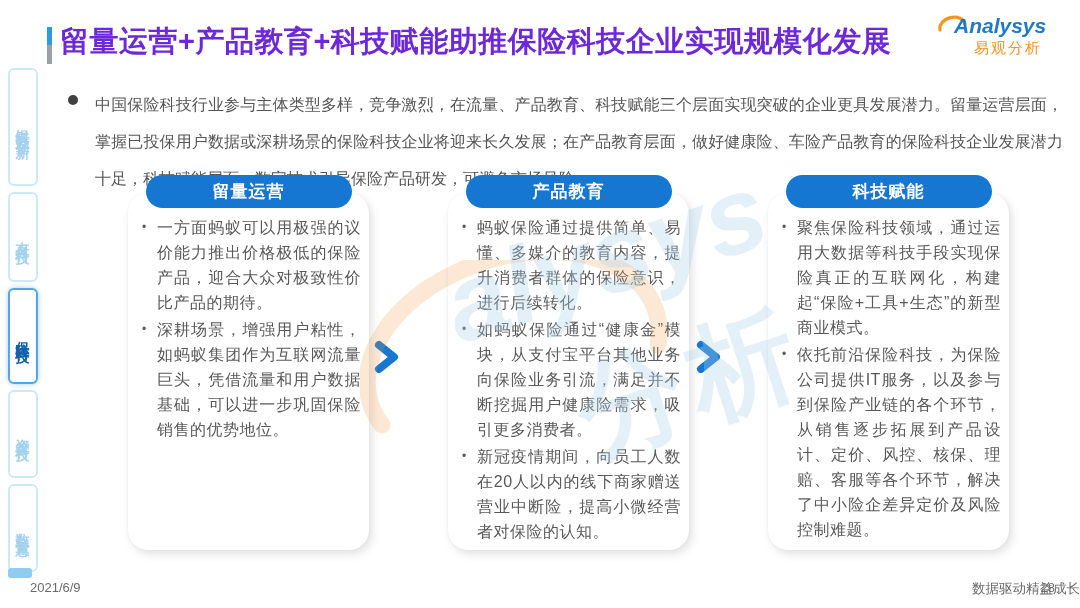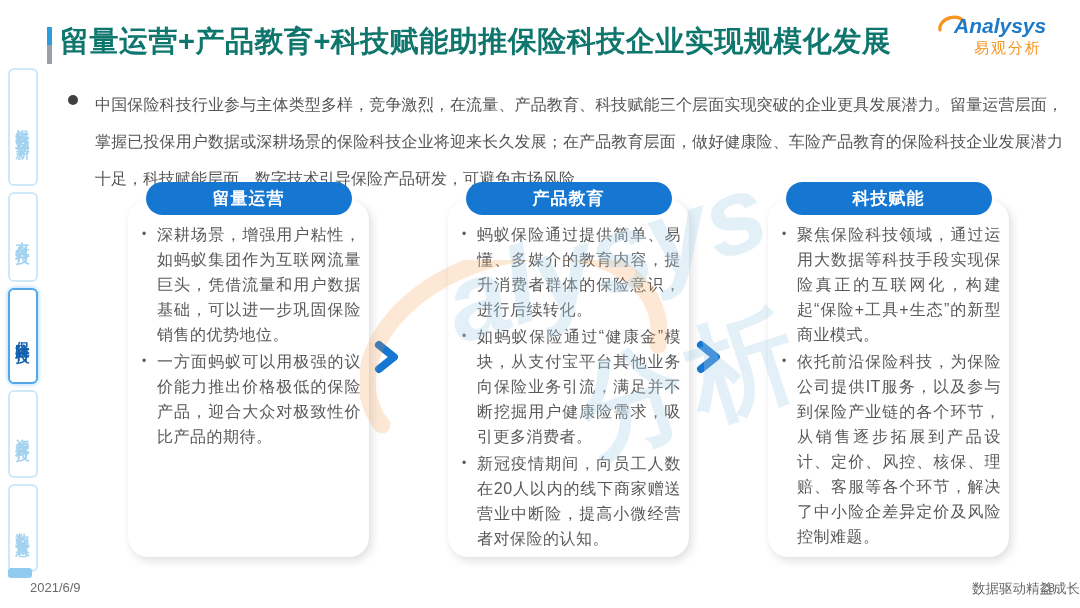--- a/index.html
+++ b/index.html
@@ -3,21 +3,21 @@
 <meta charset="utf-8">
 <style>
   html,body{margin:0;padding:0;background:#fff;}
   .slide{position:relative;width:1080px;height:608px;background:#ffffff;overflow:hidden;
          font-family:"Liberation Sans",sans-serif;color:#595959;}
 
   
   .title-bar{position:absolute;left:47px;top:27px;width:5px;height:37px;
              background:linear-gradient(to bottom,#2b9ce0 0%,#2b9ce0 48%,#9aa0a6 48%,#9aa0a6 100%);}
   .page-title{position:absolute;left:60px;top:22px;font-size:29px;font-weight:bold;
-              color:#0f766e;white-space:nowrap;letter-spacing:0.5px;z-index:2;}
+              color:#6d28d9;white-space:nowrap;letter-spacing:0.5px;z-index:2;}
 
   
   .logo{position:absolute;right:8px;top:12px;width:132px;text-align:left;z-index:3;line-height:1;}
   .logo-top{position:relative;height:26px;}
   .logo-swoosh{position:absolute;left:-6px;top:-4px;}
   .logo-en{position:absolute;left:14px;top:3px;font-size:21px;font-weight:bold;font-style:italic;
            color:#1e7ac9;letter-spacing:0px;}
   .logo-cn{margin-left:34px;margin-top:2px;font-size:15px;font-weight:normal;color:#f7941e;letter-spacing:2px;}
 
   
@@ -29,21 +29,21 @@
   .side-tab{position:absolute;left:8px;width:30px;background:#fff;border-radius:6px;
             display:flex;align-items:center;justify-content:center;
             writing-mode:vertical-rl;text-orientation:upright;
             font-size:14px;font-weight:600;letter-spacing:3px;
             color:#a3d2ef;border:2px solid #cde9f9;box-sizing:border-box;}
   .side-tab.active{color:#1261ae;border-color:#53a7e9;font-weight:bold;
                    box-shadow:0 0 5px rgba(83,167,233,.55);}
   .side-chip{position:absolute;left:8px;top:568px;width:24px;height:10px;border-radius:3px;background:#8fccf0;}
 
   
-  .column{position:absolute;top:182px;width:241px;height:331px;z-index:2;}
+  .column{position:absolute;top:175px;width:241px;height:331px;z-index:2;}
   .card{position:absolute;left:0;top:18px;width:241px;height:357px;background:#ffffff;border-radius:20px;
         box-shadow:3px 4px 10px rgba(0,0,0,.12),0 0 2px rgba(0,0,0,.05);}
   .pill{position:absolute;left:50%;transform:translateX(-50%);top:0;width:206px;height:33px;border-radius:17px;
         background:#1677d2;color:#ffffff;font-size:17px;font-weight:bold;letter-spacing:1px;
         display:flex;align-items:center;justify-content:center;z-index:3;}
   .bullets{position:absolute;left:0;top:18px;width:241px;margin:0;padding:22px 8px 0 12px;
            list-style:none;box-sizing:border-box;z-index:3;}
   .bullets li{position:relative;padding-left:17px;margin-bottom:2px;font-size:16px;line-height:25px;
               letter-spacing:0.5px;color:#595959;text-align:justify;}
   .bullets li::before{content:"•";position:absolute;left:2px;top:0;font-size:12px;color:#595959;}
@@ -93,22 +93,22 @@
       <div class="side-tab" style="top: 390px; height: 88px;">资管科技</div>
       <div class="side-tab" style="top: 484px; height: 88px;">数字普惠</div>
     </div>
   <div class="side-chip"></div>
 
   <div id="columns">
       <div class="column" style="left: 128px;">
         <div class="card"></div>
         <div class="pill">留量运营</div>
         <ul class="bullets">
+          <li>一方面蚂蚁可以用极强的议价能力推出价格极低的保险产品，迎合大众对极致性价比产品的期待。</li>
           <li>深耕场景，增强用户粘性，如蚂蚁集团作为互联网流量巨头，凭借流量和用户数据基础，可以进一步巩固保险销售的优势地位。</li>
-          <li>一方面蚂蚁可以用极强的议价能力推出价格极低的保险产品，迎合大众对极致性价比产品的期待。</li>
         </ul>
       </div>
       <div class="column" style="left: 448px;">
         <div class="card"></div>
         <div class="pill">产品教育</div>
         <ul class="bullets">
           <li>蚂蚁保险通过提供简单、易懂、多媒介的教育内容，提升消费者群体的保险意识，进行后续转化。</li>
           <li>如蚂蚁保险通过“健康金”模块，从支付宝平台其他业务向保险业务引流，满足并不断挖掘用户健康险需求，吸引更多消费者。</li>
           <li>新冠疫情期间，向员工人数在20人以内的线下商家赠送营业中断险，提高小微经营者对保险的认知。</li>
         </ul>

